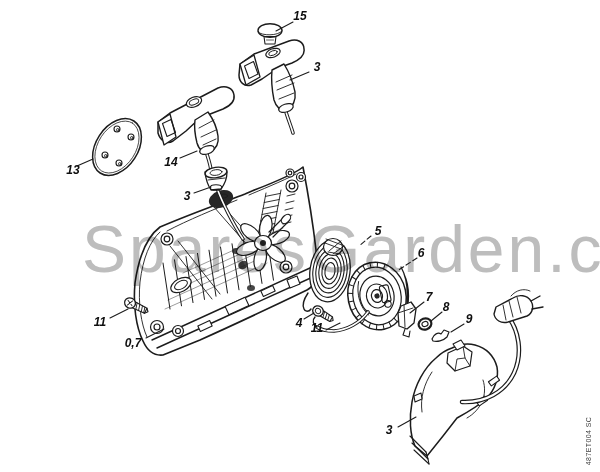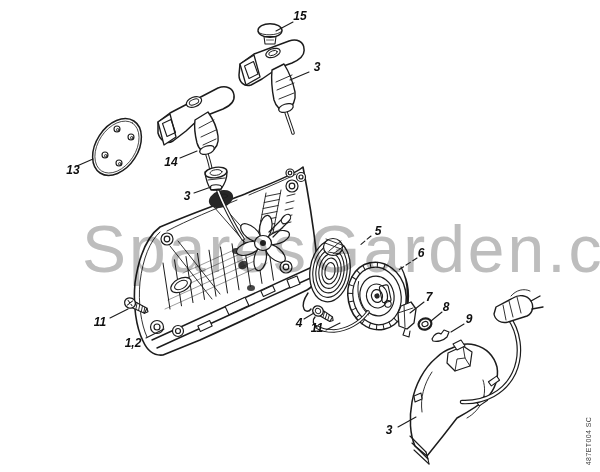--- a/index.html
+++ b/index.html
@@ -336,21 +336,21 @@
       <line x1="180" y1="158" x2="197" y2="151"></line>
       <line x1="326" y1="330" x2="340" y2="323"></line>
       <line x1="398" y1="427" x2="416" y2="417"></line>
       <line x1="77" y1="166" x2="93" y2="159"></line>
       <line x1="309" y1="72" x2="290" y2="80"></line>
       <line x1="293" y1="22" x2="276" y2="31"></line>
       <line x1="110" y1="318" x2="128" y2="309"></line>
     </g>
   </svg>
 
-  <span class="callout" style="left:133px;top:343px">1,2</span>
+  <span class="callout" style="left:133px;top:343px">0,7</span>
   <span class="callout" style="left:187px;top:196px">3</span>
   <span class="callout" style="left:299px;top:323px">4</span>
   <span class="callout" style="left:378px;top:231px">5</span>
   <span class="callout" style="left:421px;top:253px">6</span>
   <span class="callout" style="left:429px;top:297px">7</span>
   <span class="callout" style="left:446px;top:307px">8</span>
   <span class="callout" style="left:469px;top:319px">9</span>
   <span class="callout" style="left:171px;top:162px">14</span>
   <span class="callout" style="left:317px;top:328px">11</span>
   <span class="callout" style="left:389px;top:430px">3</span>

